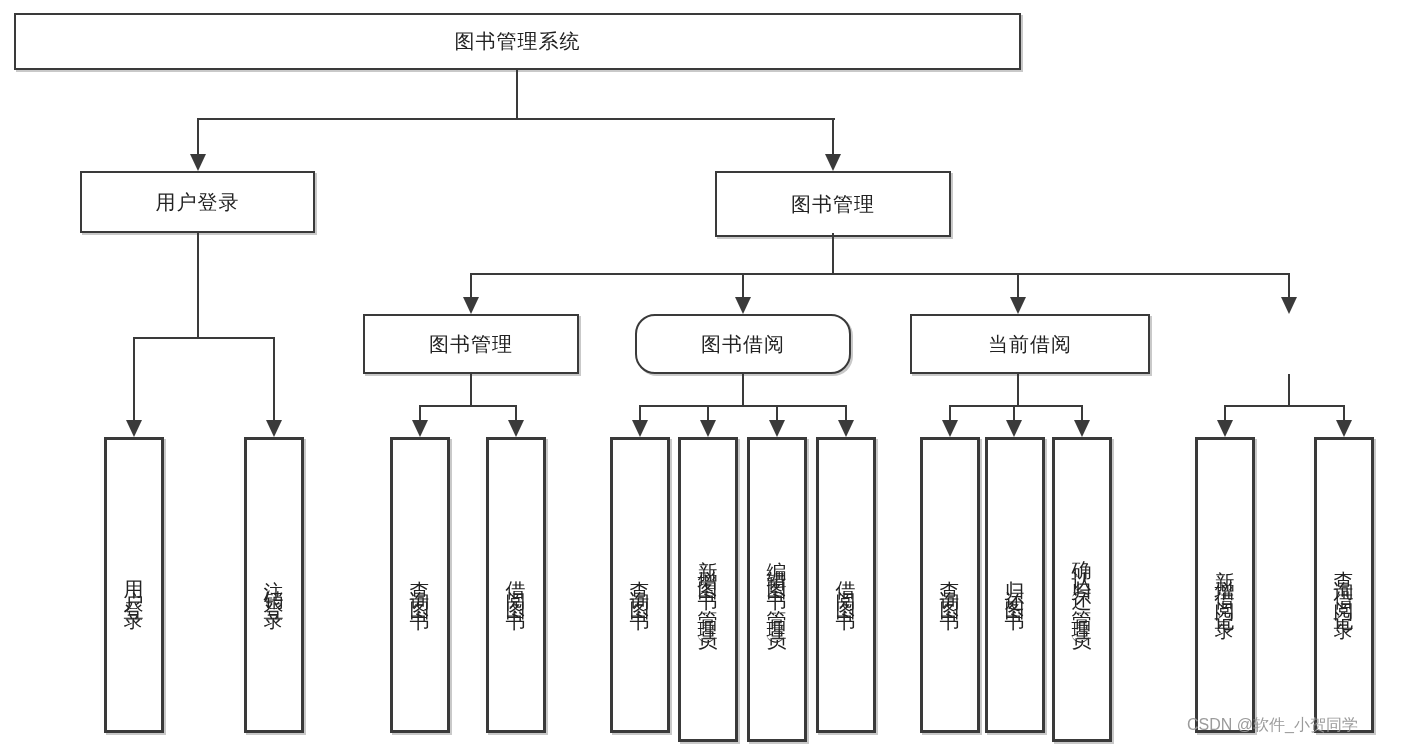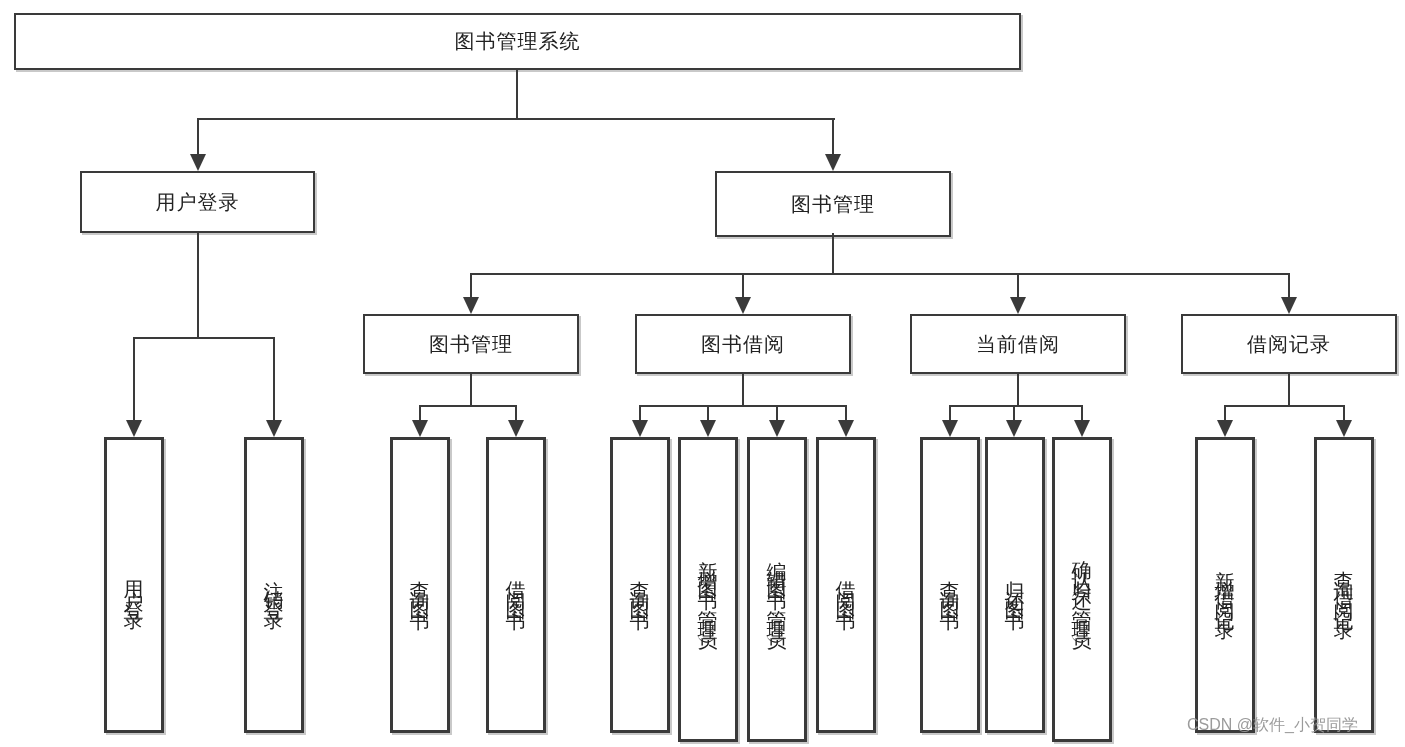--- a/index.html
+++ b/index.html
@@ -26,25 +26,24 @@
 <div class="canvas">
 
   <div class="box" style="left:14px;top:13px;width:1007px;height:57px;text-align:right;">图书管理系统</div>
 
   <div class="box" style="left:80px;top:171px;width:235px;height:62px;">用户登录</div>
 
   <div class="box" style="left:715px;top:171px;width:236px;height:66px;">图书管理</div>
 
   <div class="box" style="left:363px;top:314px;width:216px;height:60px;">图书管理</div>
 
-  <div class="box" style="left:635px;top:314px;width:216px;height:60px;">图书借阅</div>
+  <div class="box" style="left:635px;top:314px;width:216px;height:60px;border-radius:20px;">图书借阅</div>
 
-  <div class="box" style="left:910px;top:314px;width:216px;height:60px;text-align:center;">当前借阅</div>
+  <div class="box" style="left:910px;top:314px;width:240px;height:60px;text-align:center;">当前借阅</div>
 
-  <div class="box" style="left:1181px;top:314px;width:216px;height:60px;">借阅记录</div>
 
   <div class="box leaf" style="left:104px;top:437px;width:60px;height:296px;">
     <span class="vtext">用户登录</span>
   </div>
 
   <div class="box leaf" style="left:244px;top:437px;width:60px;height:296px;">
     <span class="vtext">注销登录</span>
   </div>
 
   <div class="box leaf" style="left:390px;top:437px;width:60px;height:296px;">

